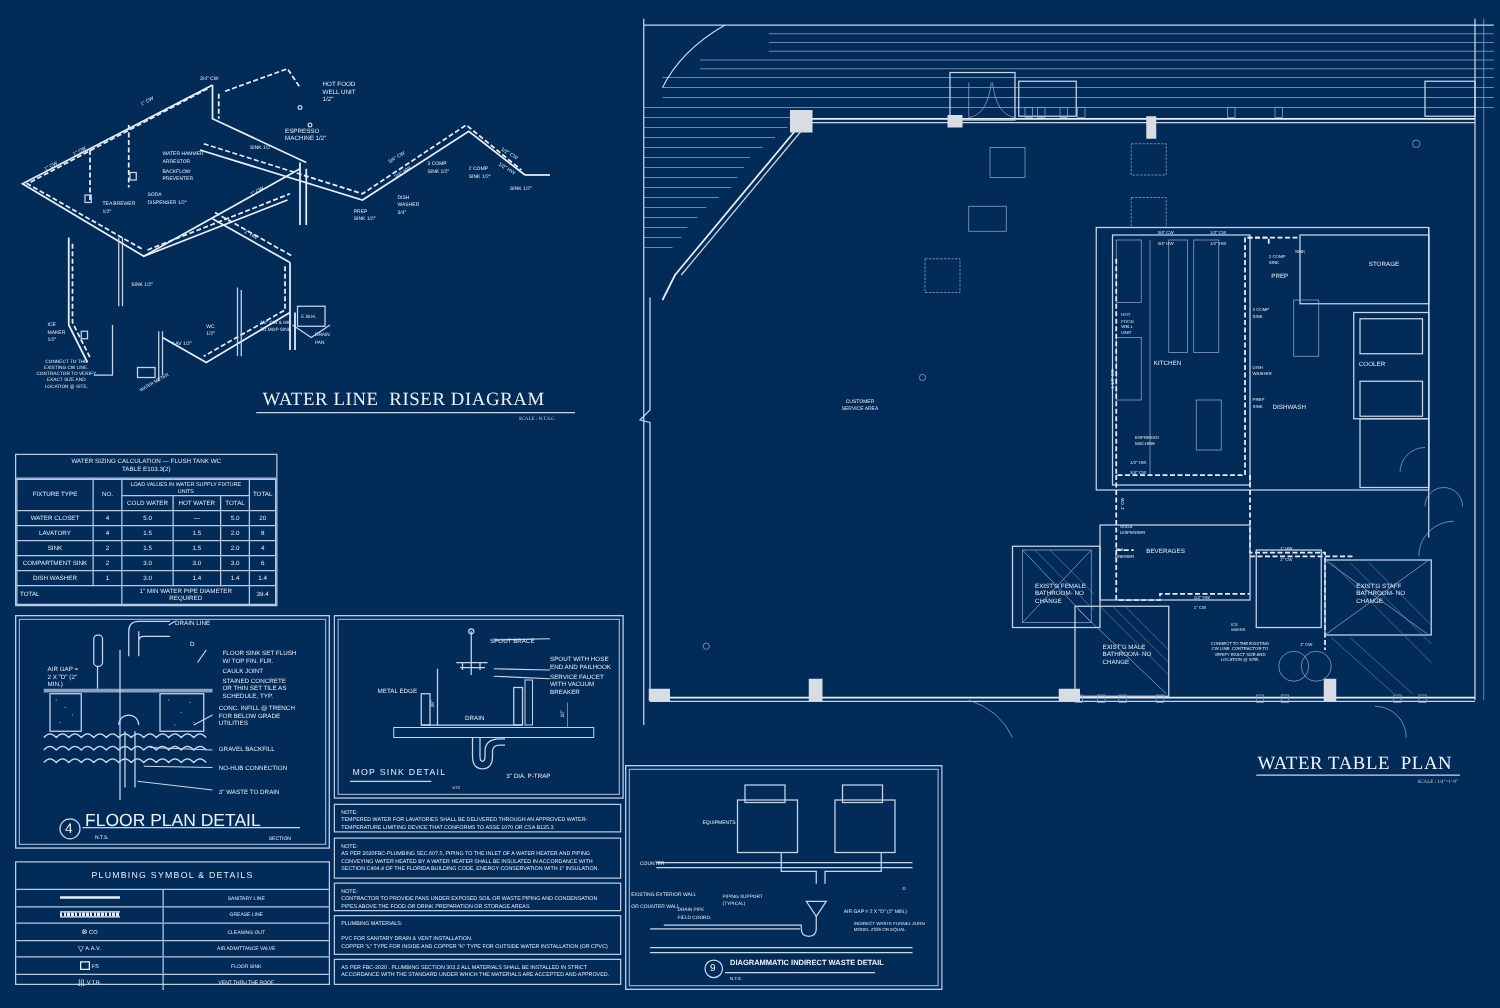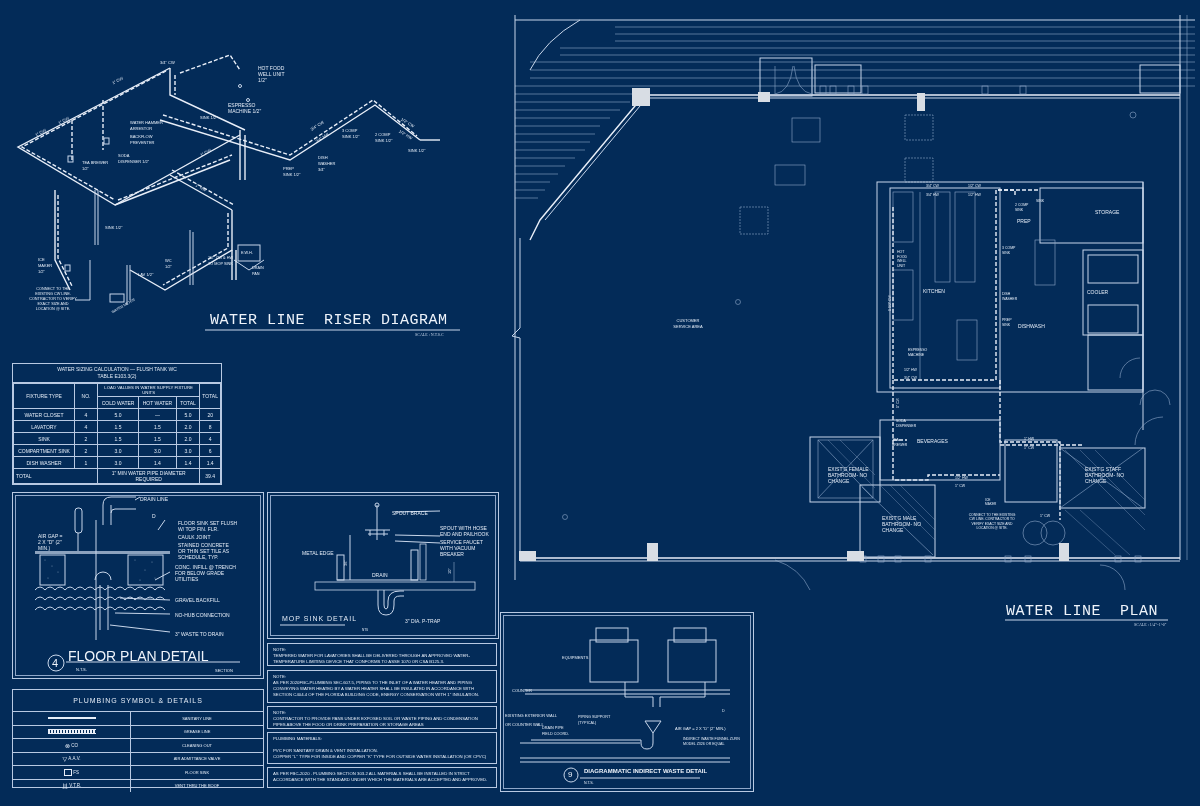--- a/index.html
+++ b/index.html
@@ -3,21 +3,21 @@
 <meta charset="utf-8">
 <style>
   html, body { margin:0; padding:0; }
   body { width:1200px; height:806px; background:#032b58; overflow:hidden; position:relative; font-family:"Liberation Sans", sans-serif; color:#dfe8f4; }
   .abs { position:absolute; }
   svg { position:absolute; left:0; top:0; }
   .ln { stroke:#c8d6ea; fill:none; stroke-width:1; }
   .ln2 { stroke:#e8eef8; fill:none; stroke-width:1.4; }
   .dash { stroke:#e8eef8; fill:none; stroke-width:1.4; stroke-dasharray:4 2; }
   .thin { stroke:#8fa7c9; fill:none; stroke-width:0.6; }
-  .title-serif { font-family:Liberation Mono, monospace; color:#eef3fa; letter-spacing:0.5px; }
+  .title-serif { font-family:Liberation Serif, serif; color:#eef3fa; letter-spacing:0.5px; }
   .scale { font-family:"Liberation Serif", serif; font-size:4px; color:#c8d6ea; }
   .box { position:absolute; border:1px solid #b8c9e2; box-shadow: inset 0 0 0 2px #032b58, inset 0 0 0 3px #8fa7c9; }
   table.calc { border-collapse:collapse; font-size:5px; color:#e4ecf7; text-transform:uppercase; width:100%; }
   table.calc td, table.calc th { border:1px solid #b8c9e2; text-align:center; padding:1px 2px; font-weight:normal; height:9px; }
   .note { position:absolute; border:1px solid #b8c9e2; font-size:4.3px; line-height:6px; color:#e4ecf7; padding:3px 5px; box-sizing:border-box; text-transform:uppercase; }
   .room { position:absolute; font-size:5px; color:#e4ecf7; text-transform:uppercase; line-height:6px; }
   .wall-block { position:absolute; background:#d8dde4; }
   .sym-table { position:absolute; border:1px solid #b8c9e2; }
   .sym-row { display:flex; border-top:1px solid #b8c9e2; height:12.5px; align-items:center; }
   .sym-left { width:117px; border-right:1px solid #b8c9e2; height:100%; display:flex; align-items:center; justify-content:center; font-size:4.5px; color:#e4ecf7; }
@@ -509,15 +509,15 @@
   <div class="room" style="left:404px;top:367px;font-size:3.5px;">1/2" HW</div>
   <div class="room" style="left:404px;top:375px;font-size:3.5px;">3/4" CW</div>
   <div class="room" style="left:455px;top:475px;font-size:3.5px;">1/2" HW</div>
   <div class="room" style="left:455px;top:483px;font-size:3.5px;">1" CW</div>
   <div class="room" style="left:524px;top:436px;font-size:3.5px;">1" HW</div>
   <div class="room" style="left:524px;top:445px;font-size:3.5px;">1" CW</div>
   <div class="room" style="left:540px;top:513px;font-size:3.5px;">1" CW</div>
   <div class="room" style="left:382px;top:300px;font-size:3.5px;transform:rotate(-90deg);">1 1/2" CW</div>
   <div class="room" style="left:393px;top:400px;font-size:3.5px;transform:rotate(-90deg);">1" CW</div>
 
-  <div class="abs title-serif" style="left:506px;top:603px;font-size:15px;white-space:pre;">WATER LINE  PLAN</div>
+  <div class="abs title-serif" style="left:506px;top:603px;font-size:15px;white-space:pre;">WATER TABLE  PLAN</div>
   <div class="abs scale" style="left:634px;top:622px;">SCALE : 1/4"=1'-0"</div>
 </div>
 
 </body></html>

